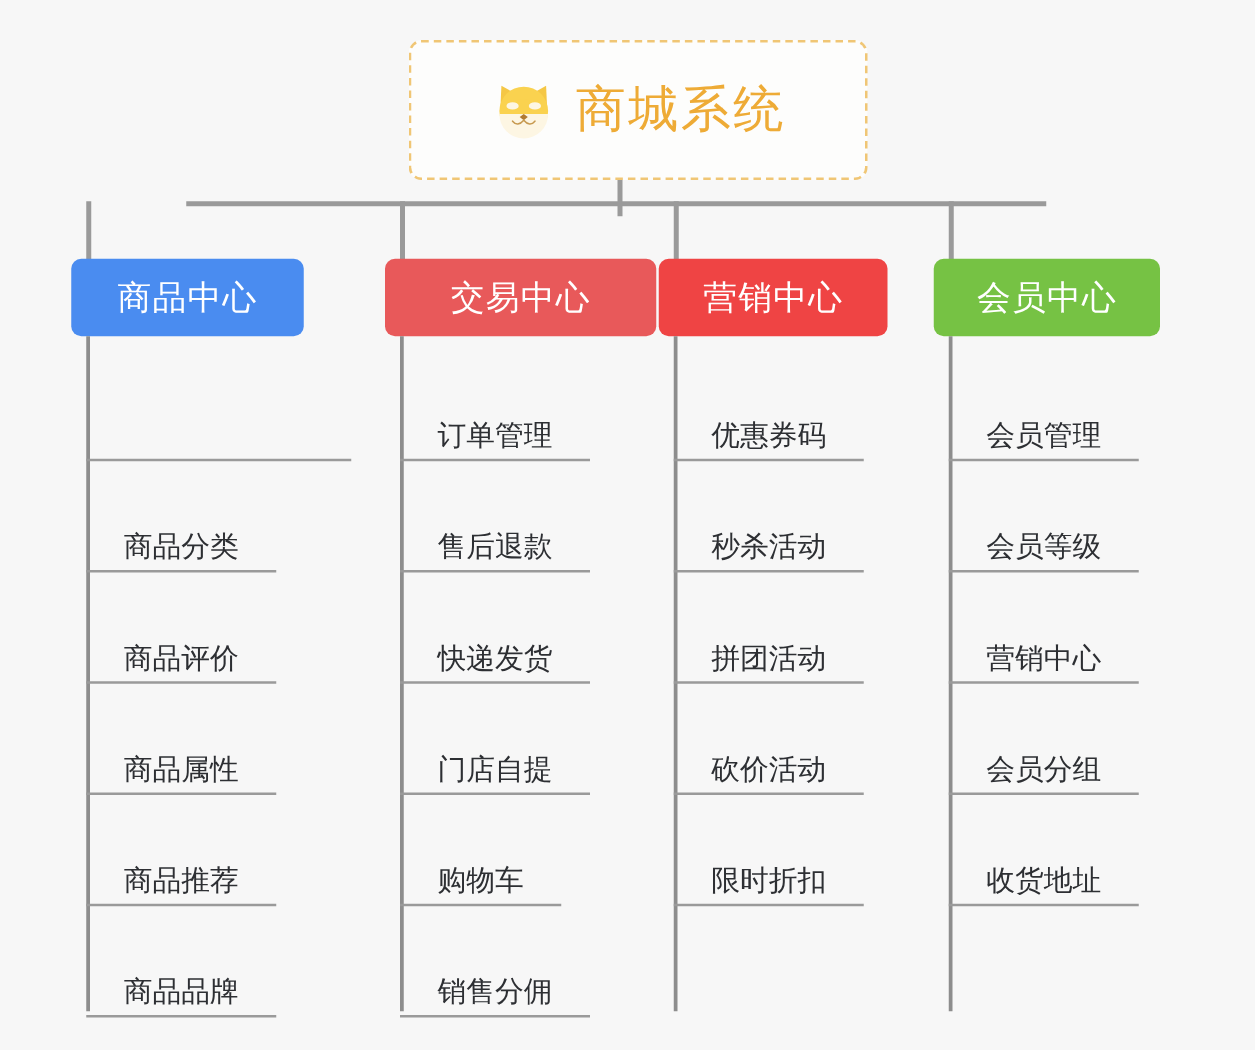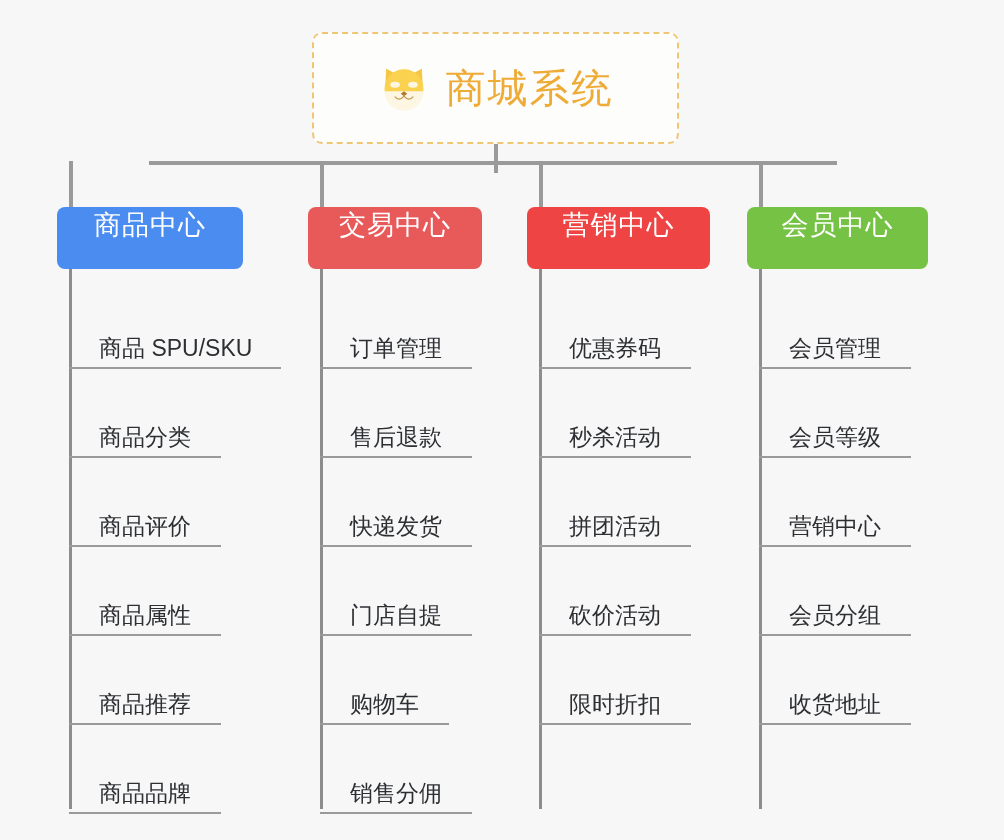--- a/index.html
+++ b/index.html
@@ -15,21 +15,21 @@
 
   #mindmap {
     position: relative;
     width: 1004px;
     height: 840px;
   }
 
   
   .root-node {
     position: absolute;
-    left: 312px;
+    left: 327px;
     top: 32px;
     width: 367px;
     height: 112px;
     background: #fdfdfc;
     border: 2px dashed #f0c675;
     border-radius: 10px;
     display: flex;
     align-items: center;
     justify-content: center;
     gap: 16px;
@@ -79,20 +79,21 @@
   
   .branch {
     position: absolute;
     top: 207px;
   }
 
   .branch-header {
     height: 62px;
     border-radius: 8px;
     display: flex;
+    align-items: center;
     justify-content: center;
     color: #ffffff;
     font-size: 27px;
     letter-spacing: 1px;
     white-space: nowrap;
   }
 
   
   .branch-spine {
     position: absolute;
@@ -174,21 +175,20 @@
     </div>
 
   <div id="branches">
       <div class="branch" style="left: 57px; width: 186px;">
         <div class="branch-header" style="background: rgb(74, 140, 240); width: 186px;">
           <span>商品中心</span>
         </div>
         <div class="branch-spine" style="height: 540px;"></div>
         <div class="leaf-list">
           <div class="leaf-item">
-            <span class="leaf-label">商品 SPU/SKU</span>
             <div class="leaf-underline" style="width: 212px;"></div>
           </div>
           <div class="leaf-item">
             <span class="leaf-label">商品分类</span>
             <div class="leaf-underline" style="width: 152px;"></div>
           </div>
           <div class="leaf-item">
             <span class="leaf-label">商品评价</span>
             <div class="leaf-underline" style="width: 152px;"></div>
           </div>
@@ -200,21 +200,21 @@
             <span class="leaf-label">商品推荐</span>
             <div class="leaf-underline" style="width: 152px;"></div>
           </div>
           <div class="leaf-item">
             <span class="leaf-label">商品品牌</span>
             <div class="leaf-underline" style="width: 152px;"></div>
           </div>
         </div>
       </div>
       <div class="branch" style="left: 308px; width: 190px;">
-        <div class="branch-header" style="background: rgb(232, 89, 90); width: 174px;">
+        <div class="branch-header" style="background: rgb(232, 89, 90); width: 217px;">
           <span>交易中心</span>
         </div>
         <div class="branch-spine" style="height: 540px;"></div>
         <div class="leaf-list">
           <div class="leaf-item">
             <span class="leaf-label">订单管理</span>
             <div class="leaf-underline" style="width: 152px;"></div>
           </div>
           <div class="leaf-item">
             <span class="leaf-label">售后退款</span>

